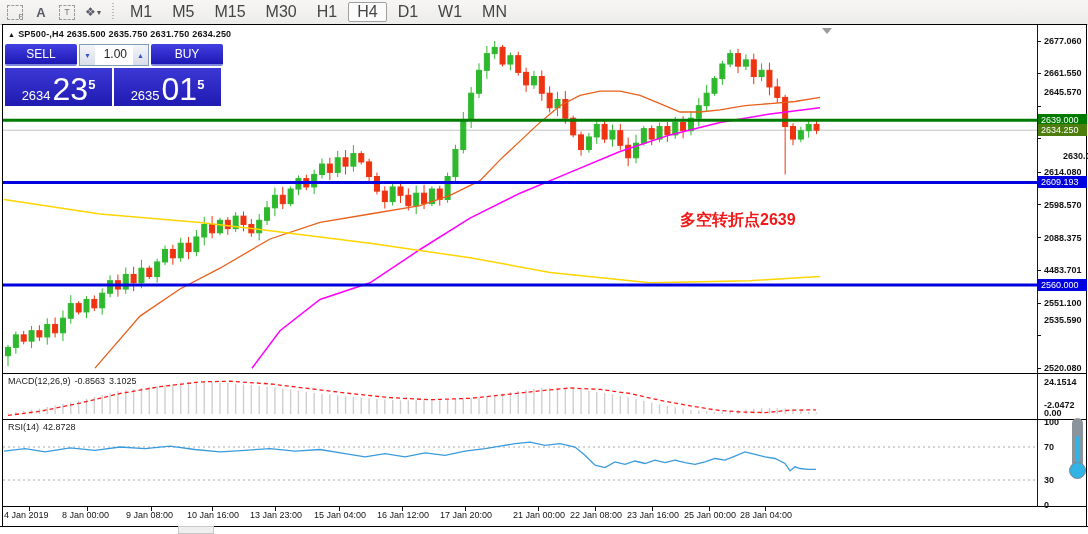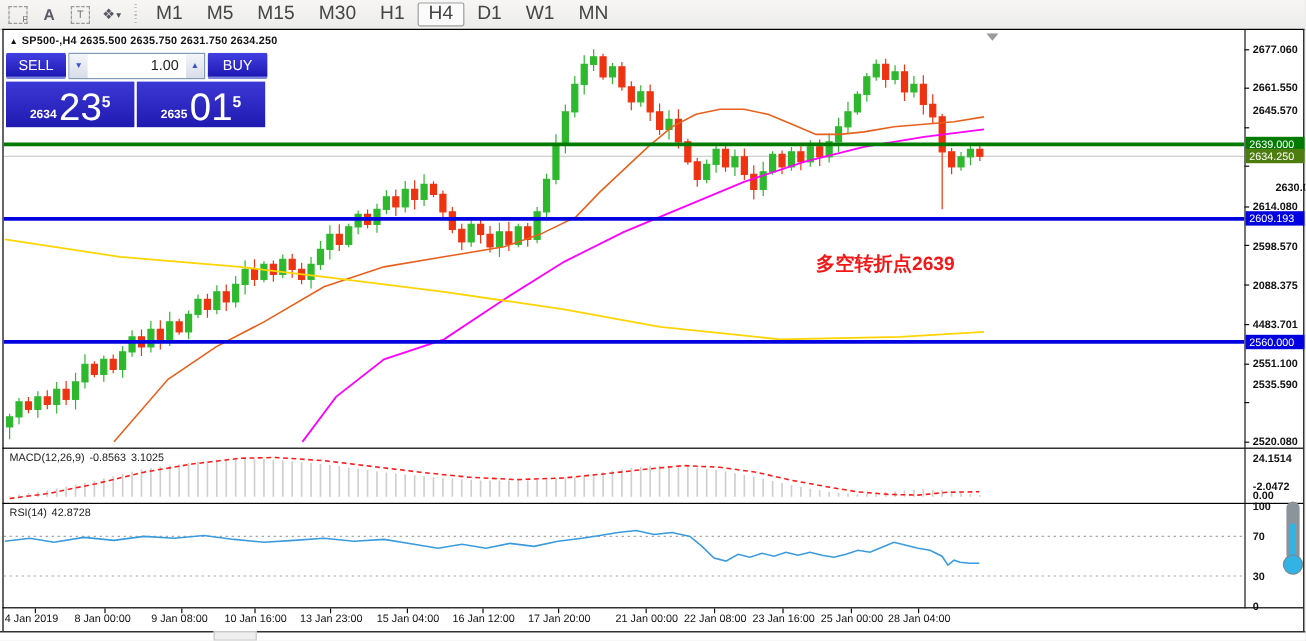--- a/index.html
+++ b/index.html
@@ -28,34 +28,34 @@
   .axis-sep{position:absolute;left:1037px;top:25px;width:1px;height:482px;background:#1a1a1a;}
 
   
   .chart-header{position:absolute;left:8px;top:29px;font-size:9px;font-weight:bold;
                 color:#111;letter-spacing:.2px;}
   .chart-header .mk{font-size:7px;margin-right:3px;}
 
   
   .trade-panel{position:absolute;left:5px;top:44px;width:218px;z-index:5;}
   .tp-row1{display:flex;height:22px;}
-  .btn-trade{width:50px;height:22px;border:none;color:#fff;font-size:12px;
+  .btn-trade{width:72px;height:22px;border:none;color:#fff;font-size:12px;
              font-family:"Liberation Sans",sans-serif;
              background:linear-gradient(#4340e2,#1d18b4);
              border-bottom:2px solid #7b86dc;border-radius:2px;}
   .spinner{flex:1;display:flex;height:20px;margin:0 2px;border:1px solid #7f9db9;background:#fff;}
   .spin-btn{width:15px;border:none;background:linear-gradient(#f4f5f9,#d9dde9);
             color:#3355cc;font-size:7px;padding:0;}
   .vol{flex:1;font-size:12px;color:#222;text-align:right;padding:2px 6px 0 0;}
   .tp-row2{display:flex;margin-top:2px;}
   .price-box{width:107px;height:38px;background:linear-gradient(#3c38d6,#1f1ab0);
              color:#fff;display:flex;align-items:flex-end;justify-content:center;
              padding-bottom:3px;box-sizing:border-box;}
   .price-box.right{margin-left:2px;}
-  .p-small{font-size:10px;font-weight:bold;margin-right:2px;line-height:14px;}
+  .p-small{font-size:13px;font-weight:normal;margin-right:2px;line-height:14px;}
   .p-big{font-size:32px;font-weight:normal;line-height:28px;}
   .p-sup{font-size:13px;font-weight:bold;line-height:30px;align-self:flex-start;margin-top:2px;}
 
   
   .annotation{position:absolute;left:680px;top:210px;color:#f21818;font-size:16px;
               font-weight:bold;z-index:4;}
 
   
   svg{position:absolute;display:block;}
   #main-svg{left:3px;top:25px;}

